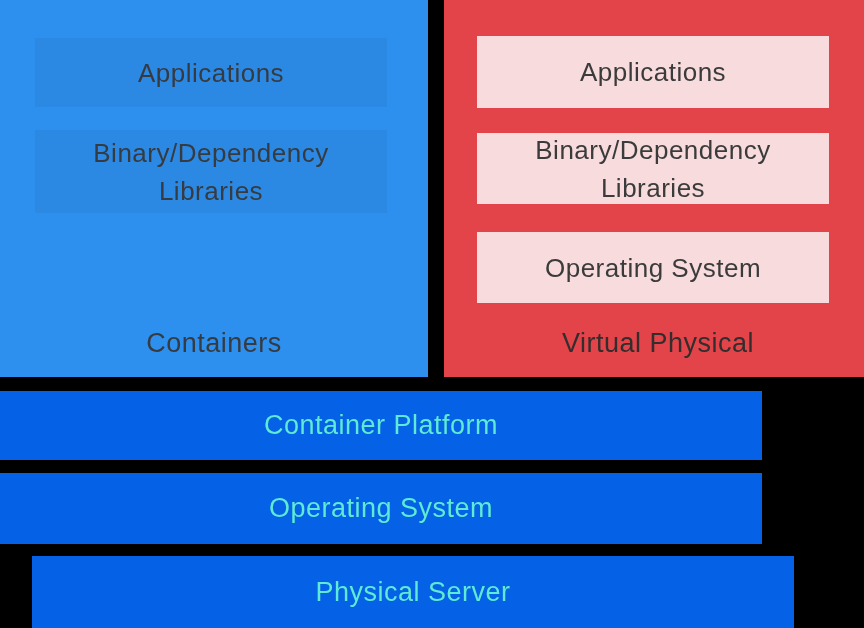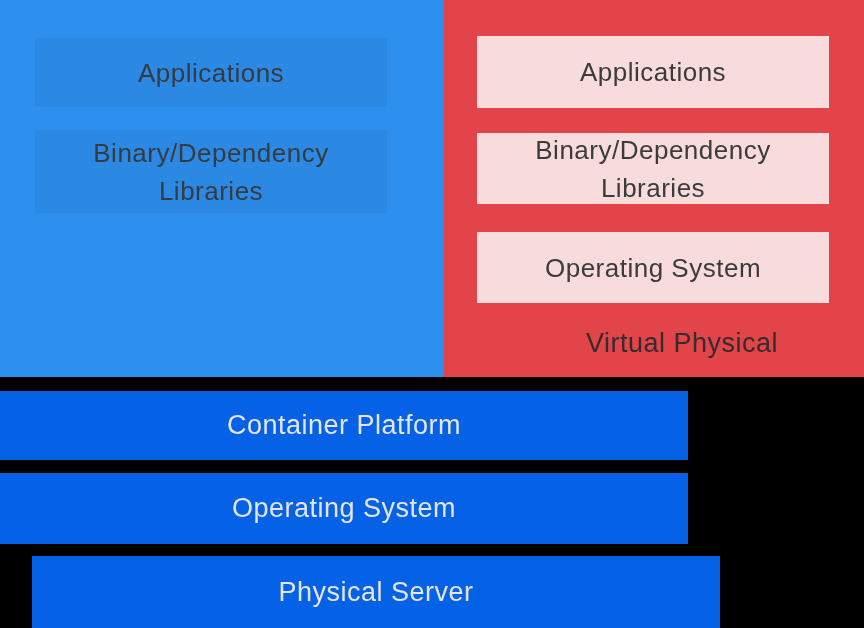--- a/index.html
+++ b/index.html
@@ -9,21 +9,21 @@
     background: #000;
   }
   .canvas {
     position: relative;
     width: 864px; height: 628px;
     background: #000000;
     overflow: hidden;
   }
   .panel {
     position: absolute;
-    top: 0; height: 377px; width: 428px; padding-left: 48px;
+    top: 0; height: 377px; width: 428px;
   }
   .panel-left  { left: 0;     background: #2E90EE; }
   .panel-right { left: 444px; background: #E24449; }
 
   .inner-box {
     position: absolute;
     left: 35px; width: 352px;
     display: flex; flex-direction: column;
     align-items: center; justify-content: center;
     text-align: center;
@@ -51,23 +51,23 @@
     top: 324px; height: 38px;
     display: flex; align-items: center; justify-content: center;
     font-size: 27px;
     letter-spacing: 0.5px;
   }
   .panel-left  .panel-label { color: #363B41; }
   .panel-right .panel-label { color: #332D2D; }
 
   .layer-bar {
     position: absolute;
-    left: 0; width: 688px;
+    left: 0; width: 762px;
     background: #0561E6;
-    color: #e5e5e5;
+    color: #5eead4;
     display: flex; align-items: center; justify-content: center;
     font-size: 27px;
     letter-spacing: 0.5px;
   }
   .layer-bar-1 { top: 391px; height: 69px; }
   .layer-bar-2 { top: 473px; height: 71px; }
   .layer-bar-3 { top: 556px; height: 72px; margin-left: 32px; }
 </style>
 </head>
 <body>
@@ -75,20 +75,21 @@
 <div class="canvas">
 
   <section class="panel panel-left">
     <div class="inner-box cl-box-1">
       <span class="line">Applications</span>
     </div>
     <div class="inner-box cl-box-2">
       <span class="line">Binary/Dependency</span>
       <span class="line">Libraries</span>
     </div>
+    <div class="panel-label">Containers</div>
   </section>
 
   <section class="panel panel-right">
     <div class="inner-box vm-box-1">
       <span class="line">Applications</span>
     </div>
     <div class="inner-box vm-box-2">
       <span class="line">Binary/Dependency</span>
       <span class="line">Libraries</span>
     </div>

